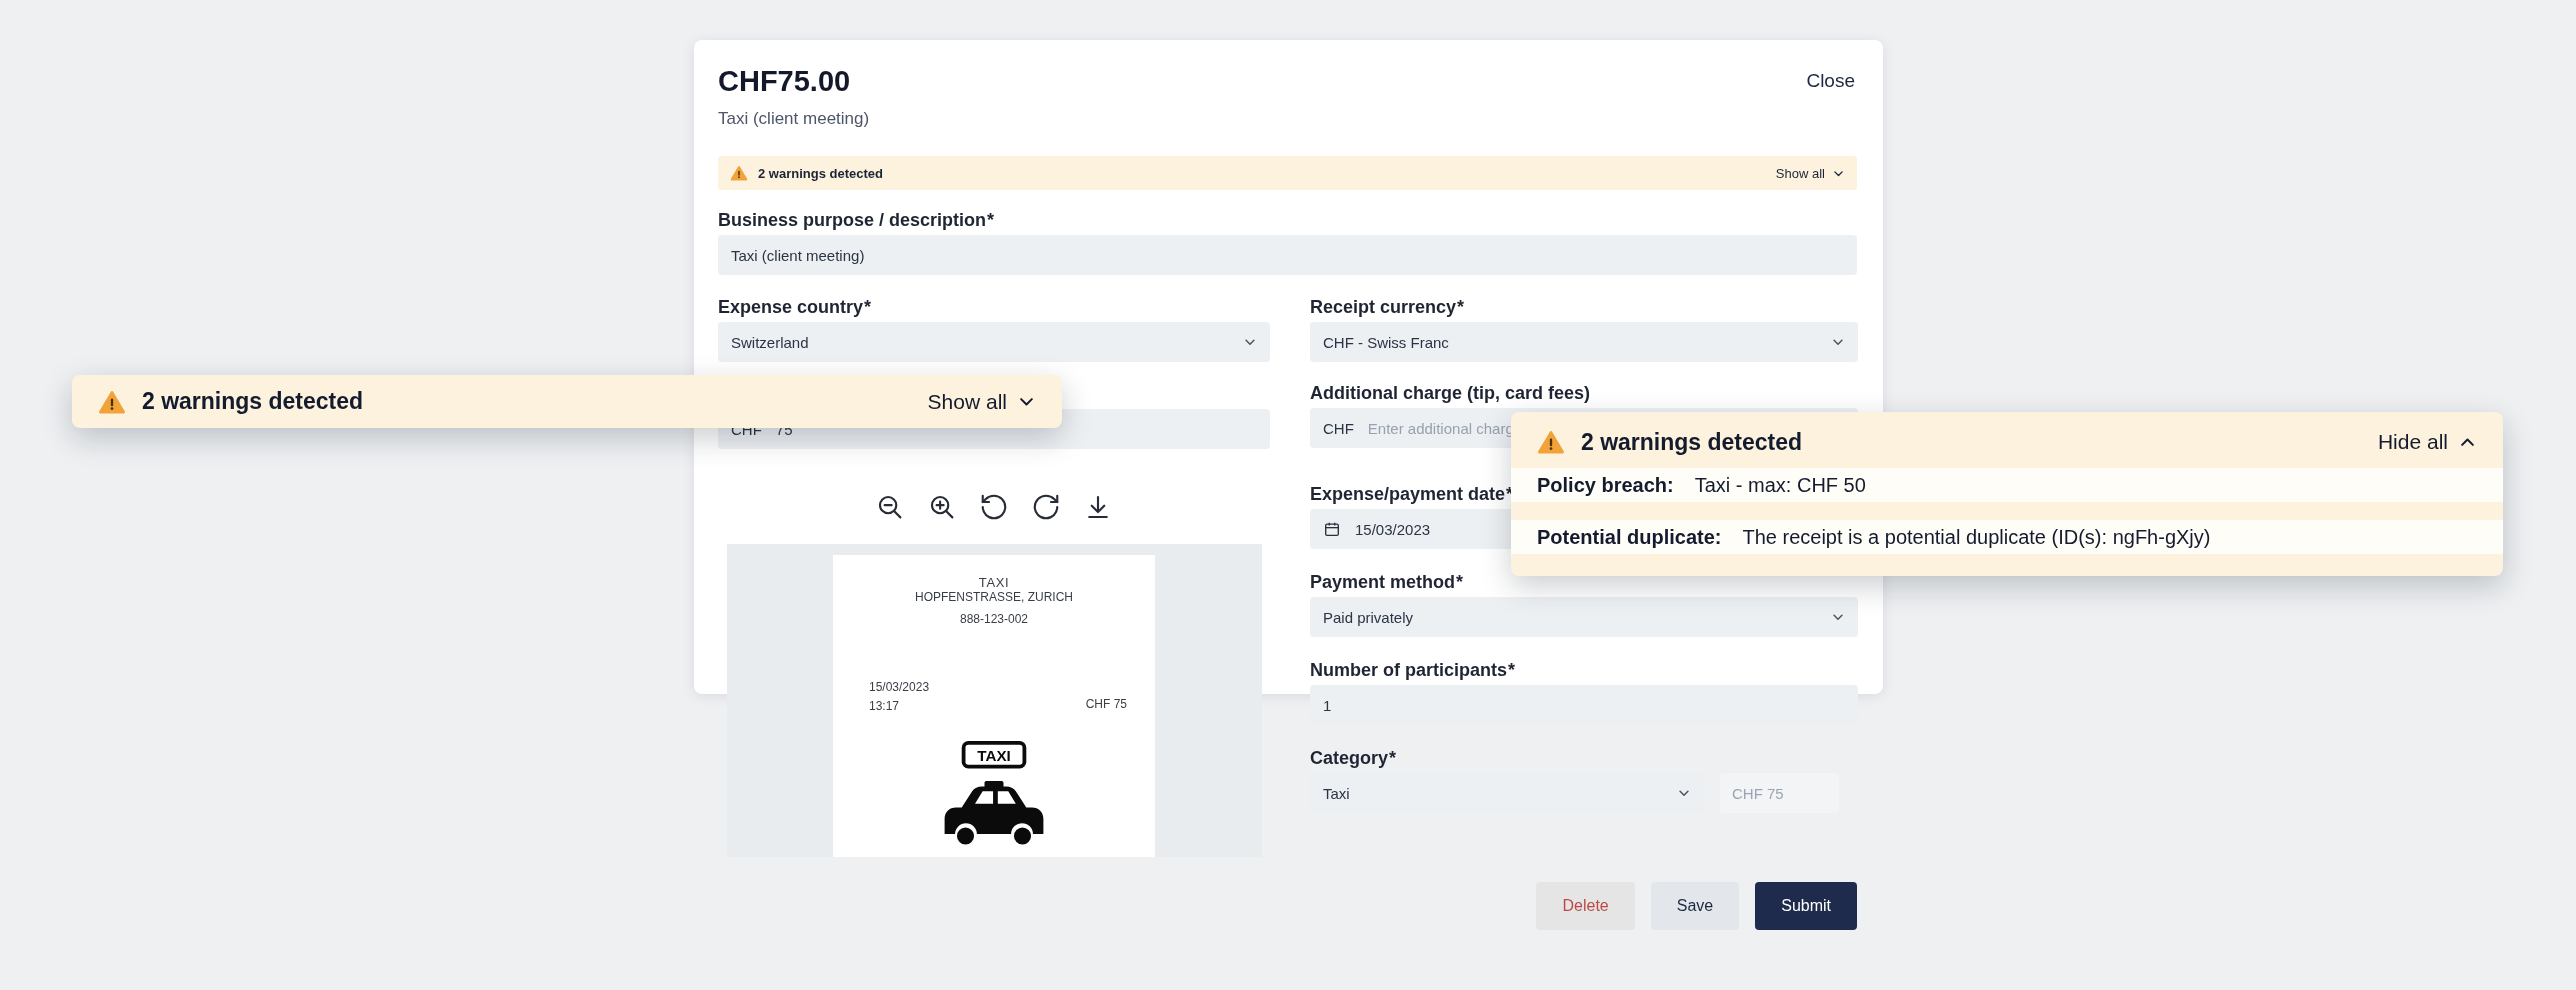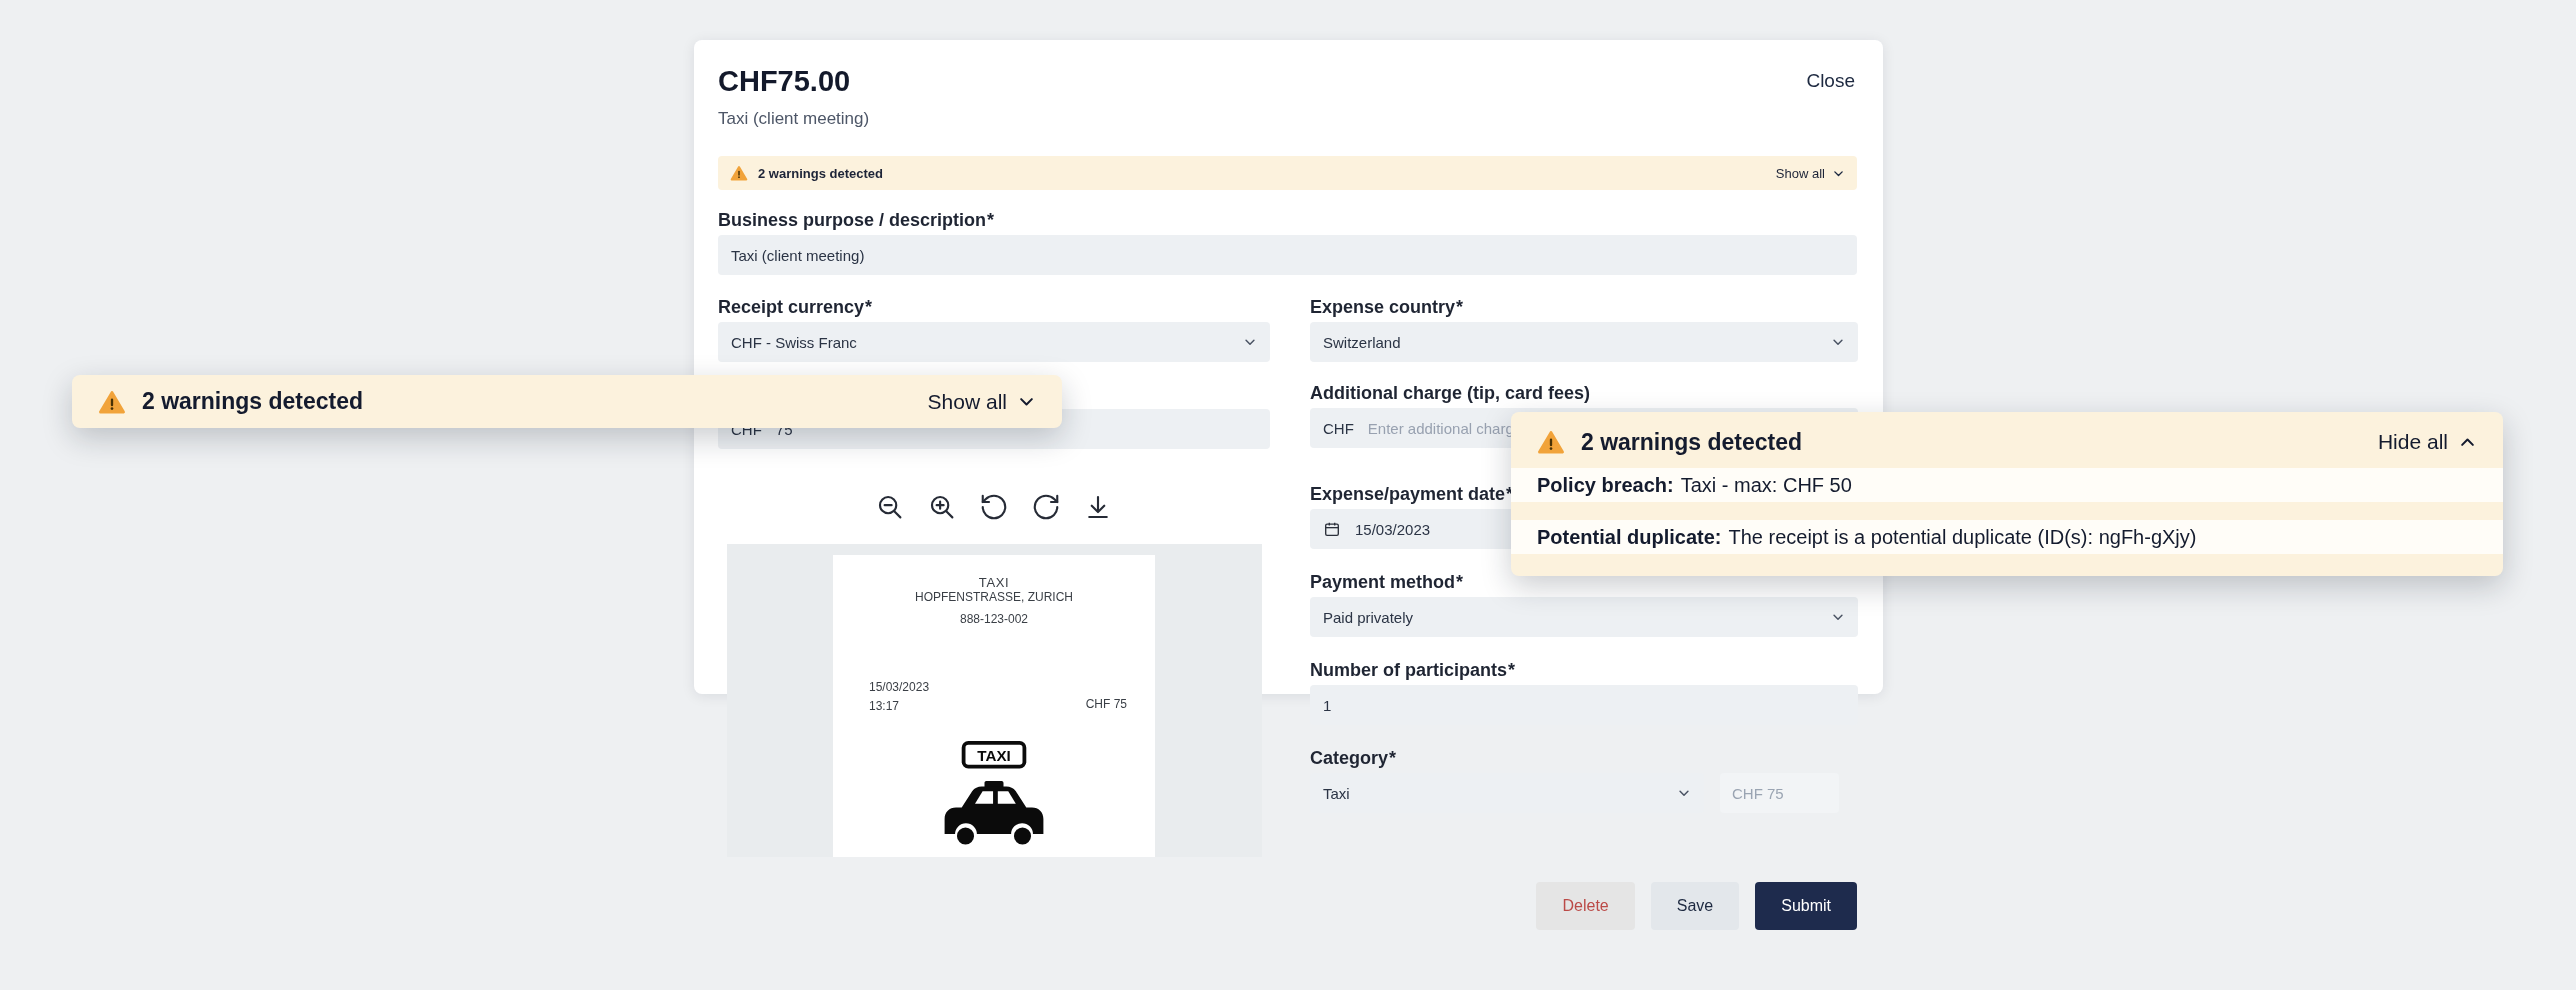--- a/index.html
+++ b/index.html
@@ -70,21 +70,21 @@
   
   .overlay { position:absolute; background:#fcf2dd; border-radius:8px; box-shadow:0 10px 30px rgba(20,26,40,.22); z-index:10; }
   .overlay-left { left:72px; top:375px; width:990px; height:53px; display:flex; align-items:center; padding:0 26px; gap:16px; }
   .ov-text { font-size:23px; font-weight:600; color:#141b2e; }
   .ov-action { margin-left:auto; display:flex; align-items:center; gap:10px; cursor:pointer; background:none; border:none; font-family:inherit; }
   .ov-action span { font-size:21px; color:#141b2e; }
 
   .overlay-right { left:1511px; top:412px; width:992px; height:164px; padding-top:10px; }
   .ovr-header { display:flex; align-items:center; gap:16px; padding:0 26px; height:40px; }
   .ovr-title { font-size:23px; font-weight:700; color:#141b2e; }
-  .warn-row { background:#fffdf8; height:34px; display:flex; align-items:center; padding:0 26px; gap:7px; font-size:20px; color:#141b2e; white-space:nowrap; }
+  .warn-row { background:#fffdf8; height:34px; display:flex; align-items:center; padding:0 26px; gap:21px; font-size:20px; color:#141b2e; white-space:nowrap; }
   .warn-row.first { margin-top:6px; }
   .warn-row.second { margin-top:18px; }
   .warn-label { font-weight:700; }
 </style>
 </head>
 <body>
 
 <div class="page">
 
   <div class="card">
@@ -116,34 +116,34 @@
       </button>
     </div>
 
     <div class="sec-desc">
       <span class="label"><span>Business purpose / description</span><span class="req">*</span></span>
       <input class="text-input" type="text" value="Taxi (client meeting)" style="">
     </div>
 
     <div class="grid2 grid-row2">
       <div>
+        <span class="label"><span>Expense country</span><span class="req">*</span></span>
+        <div class="select">
+          <span>Switzerland</span>
+          <span class="chev">
+            <svg viewBox="0 0 16 16" width="14" height="14">
+                <path d="M3.5 6 8 10.5 12.5 6" fill="none" stroke="#4a5363" stroke-width="1.7" stroke-linecap="round" stroke-linejoin="round"></path>
+              </svg>
+          </span>
+        </div>
+      </div>
+      <div>
         <span class="label"><span>Receipt currency</span><span class="req">*</span></span>
         <div class="select">
           <span>CHF - Swiss Franc</span>
-          <span class="chev">
-            <svg viewBox="0 0 16 16" width="14" height="14">
-                <path d="M3.5 6 8 10.5 12.5 6" fill="none" stroke="#4a5363" stroke-width="1.7" stroke-linecap="round" stroke-linejoin="round"></path>
-              </svg>
-          </span>
-        </div>
-      </div>
-      <div>
-        <span class="label"><span>Expense country</span><span class="req">*</span></span>
-        <div class="select">
-          <span>Switzerland</span>
           <span class="chev">
             <svg viewBox="0 0 16 16" width="14" height="14">
                 <path d="M3.5 6 8 10.5 12.5 6" fill="none" stroke="#4a5363" stroke-width="1.7" stroke-linecap="round" stroke-linejoin="round"></path>
               </svg>
           </span>
         </div>
       </div>
     </div>
 
     <div class="grid2 grid-main">

